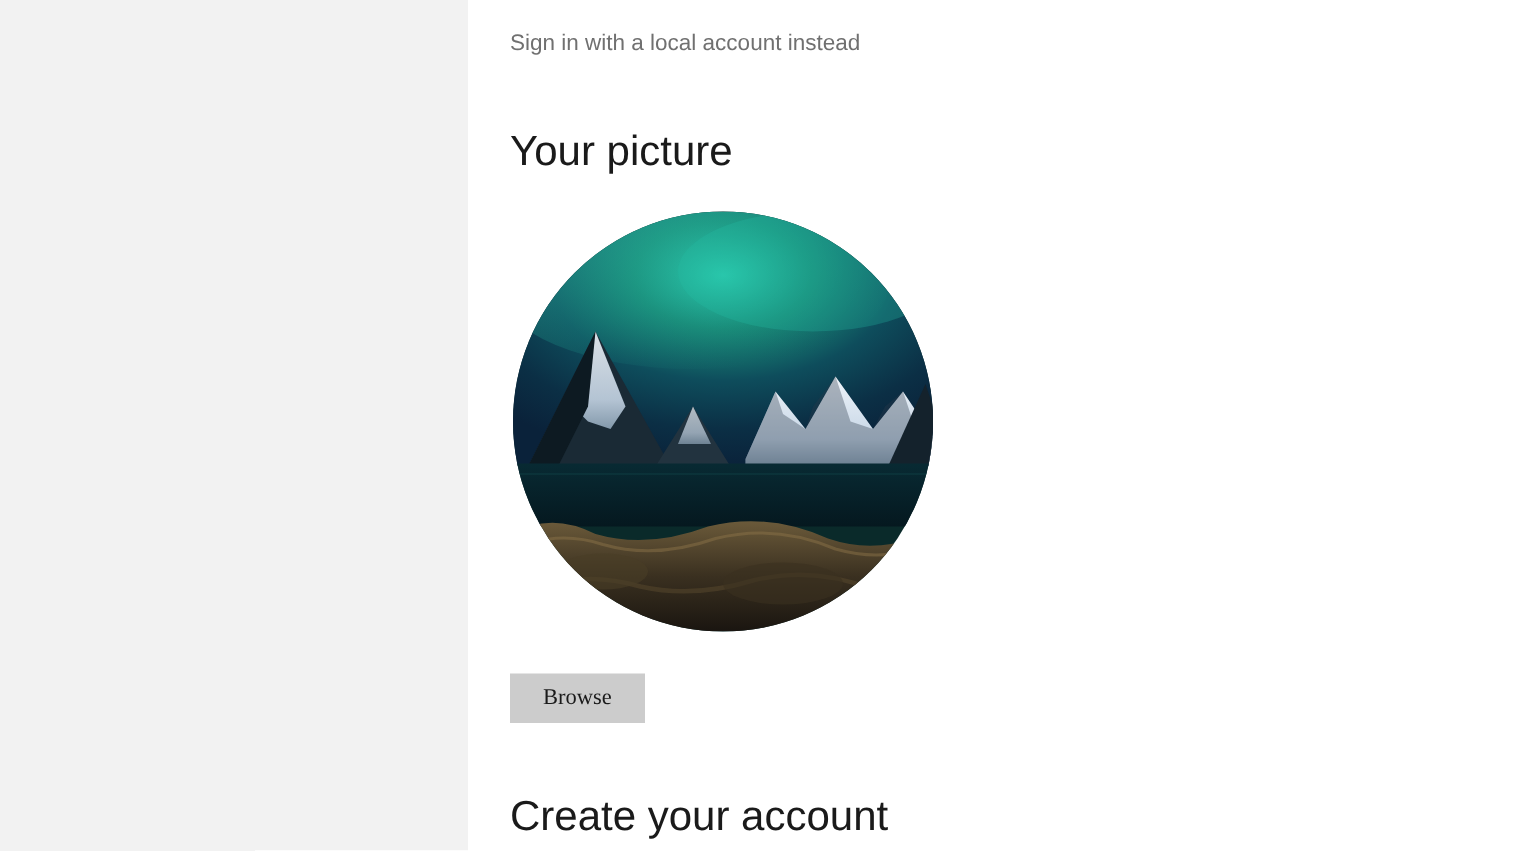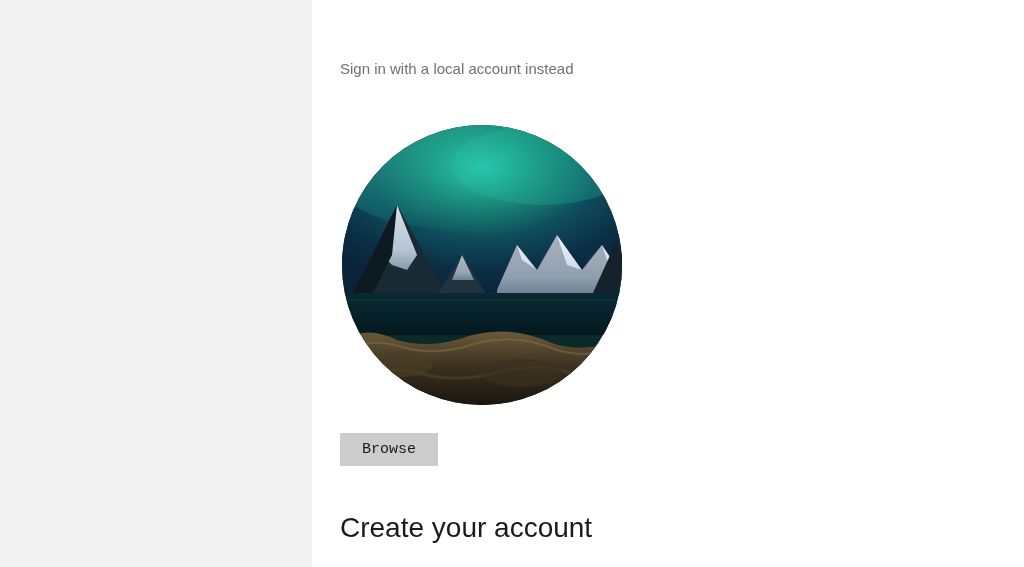--- a/index.html
+++ b/index.html
@@ -14,21 +14,20 @@
     .sidebar {
       width: 312px;
       height: 100%;
       background: #f2f2f2;
     }
     .content {
       flex: 1;
       background: #ffffff;
       padding-left: 28px;
       padding-top: 20px;
-      margin-top: 40px;
     }
     .link-text {
       color: #707070;
       font-size: 15px;
       cursor: pointer;
       margin-bottom: 48px;
       display: inline-block;
     }
     .section-heading {
       font-size: 28px;
@@ -45,40 +44,41 @@
       margin-left: 2px;
       background: #0a2a2a;
       position: relative;
     }
     .avatar-svg { width: 100%; height: 100%; display: block; }
     .browse-button {
       background: #cccccc;
       border: none;
       padding: 8px 22px;
       font-size: 15px;
-      font-family: Liberation Mono, monospace;
+      font-family: Liberation Serif, serif;
       color: #1a1a1a;
       cursor: pointer;
       margin-bottom: 46px;
     }
     .create-heading {
       font-size: 28px;
       font-weight: 400;
       color: #1a1a1a;
     }
   </style>
 </head>
 <body>
 
 <div class="sidebar"></div>
 
 <div class="content">
 
   <span class="link-text">Sign in with a local account instead</span>
 
+  <h2 class="section-heading">Your picture</h2>
 
   <div class="avatar-circle">
     <svg class="avatar-svg" viewBox="0 0 280 280">
       <defs>
         <radialGradient id="sky" cx="50%" cy="25%" r="75%">
           <stop offset="0%" stop-color="#2fd8b8"></stop>
           <stop offset="28%" stop-color="#1a8f7a"></stop>
           <stop offset="55%" stop-color="#0e4d5c"></stop>
           <stop offset="80%" stop-color="#0b2f45"></stop>
           <stop offset="100%" stop-color="#0a223a"></stop>

